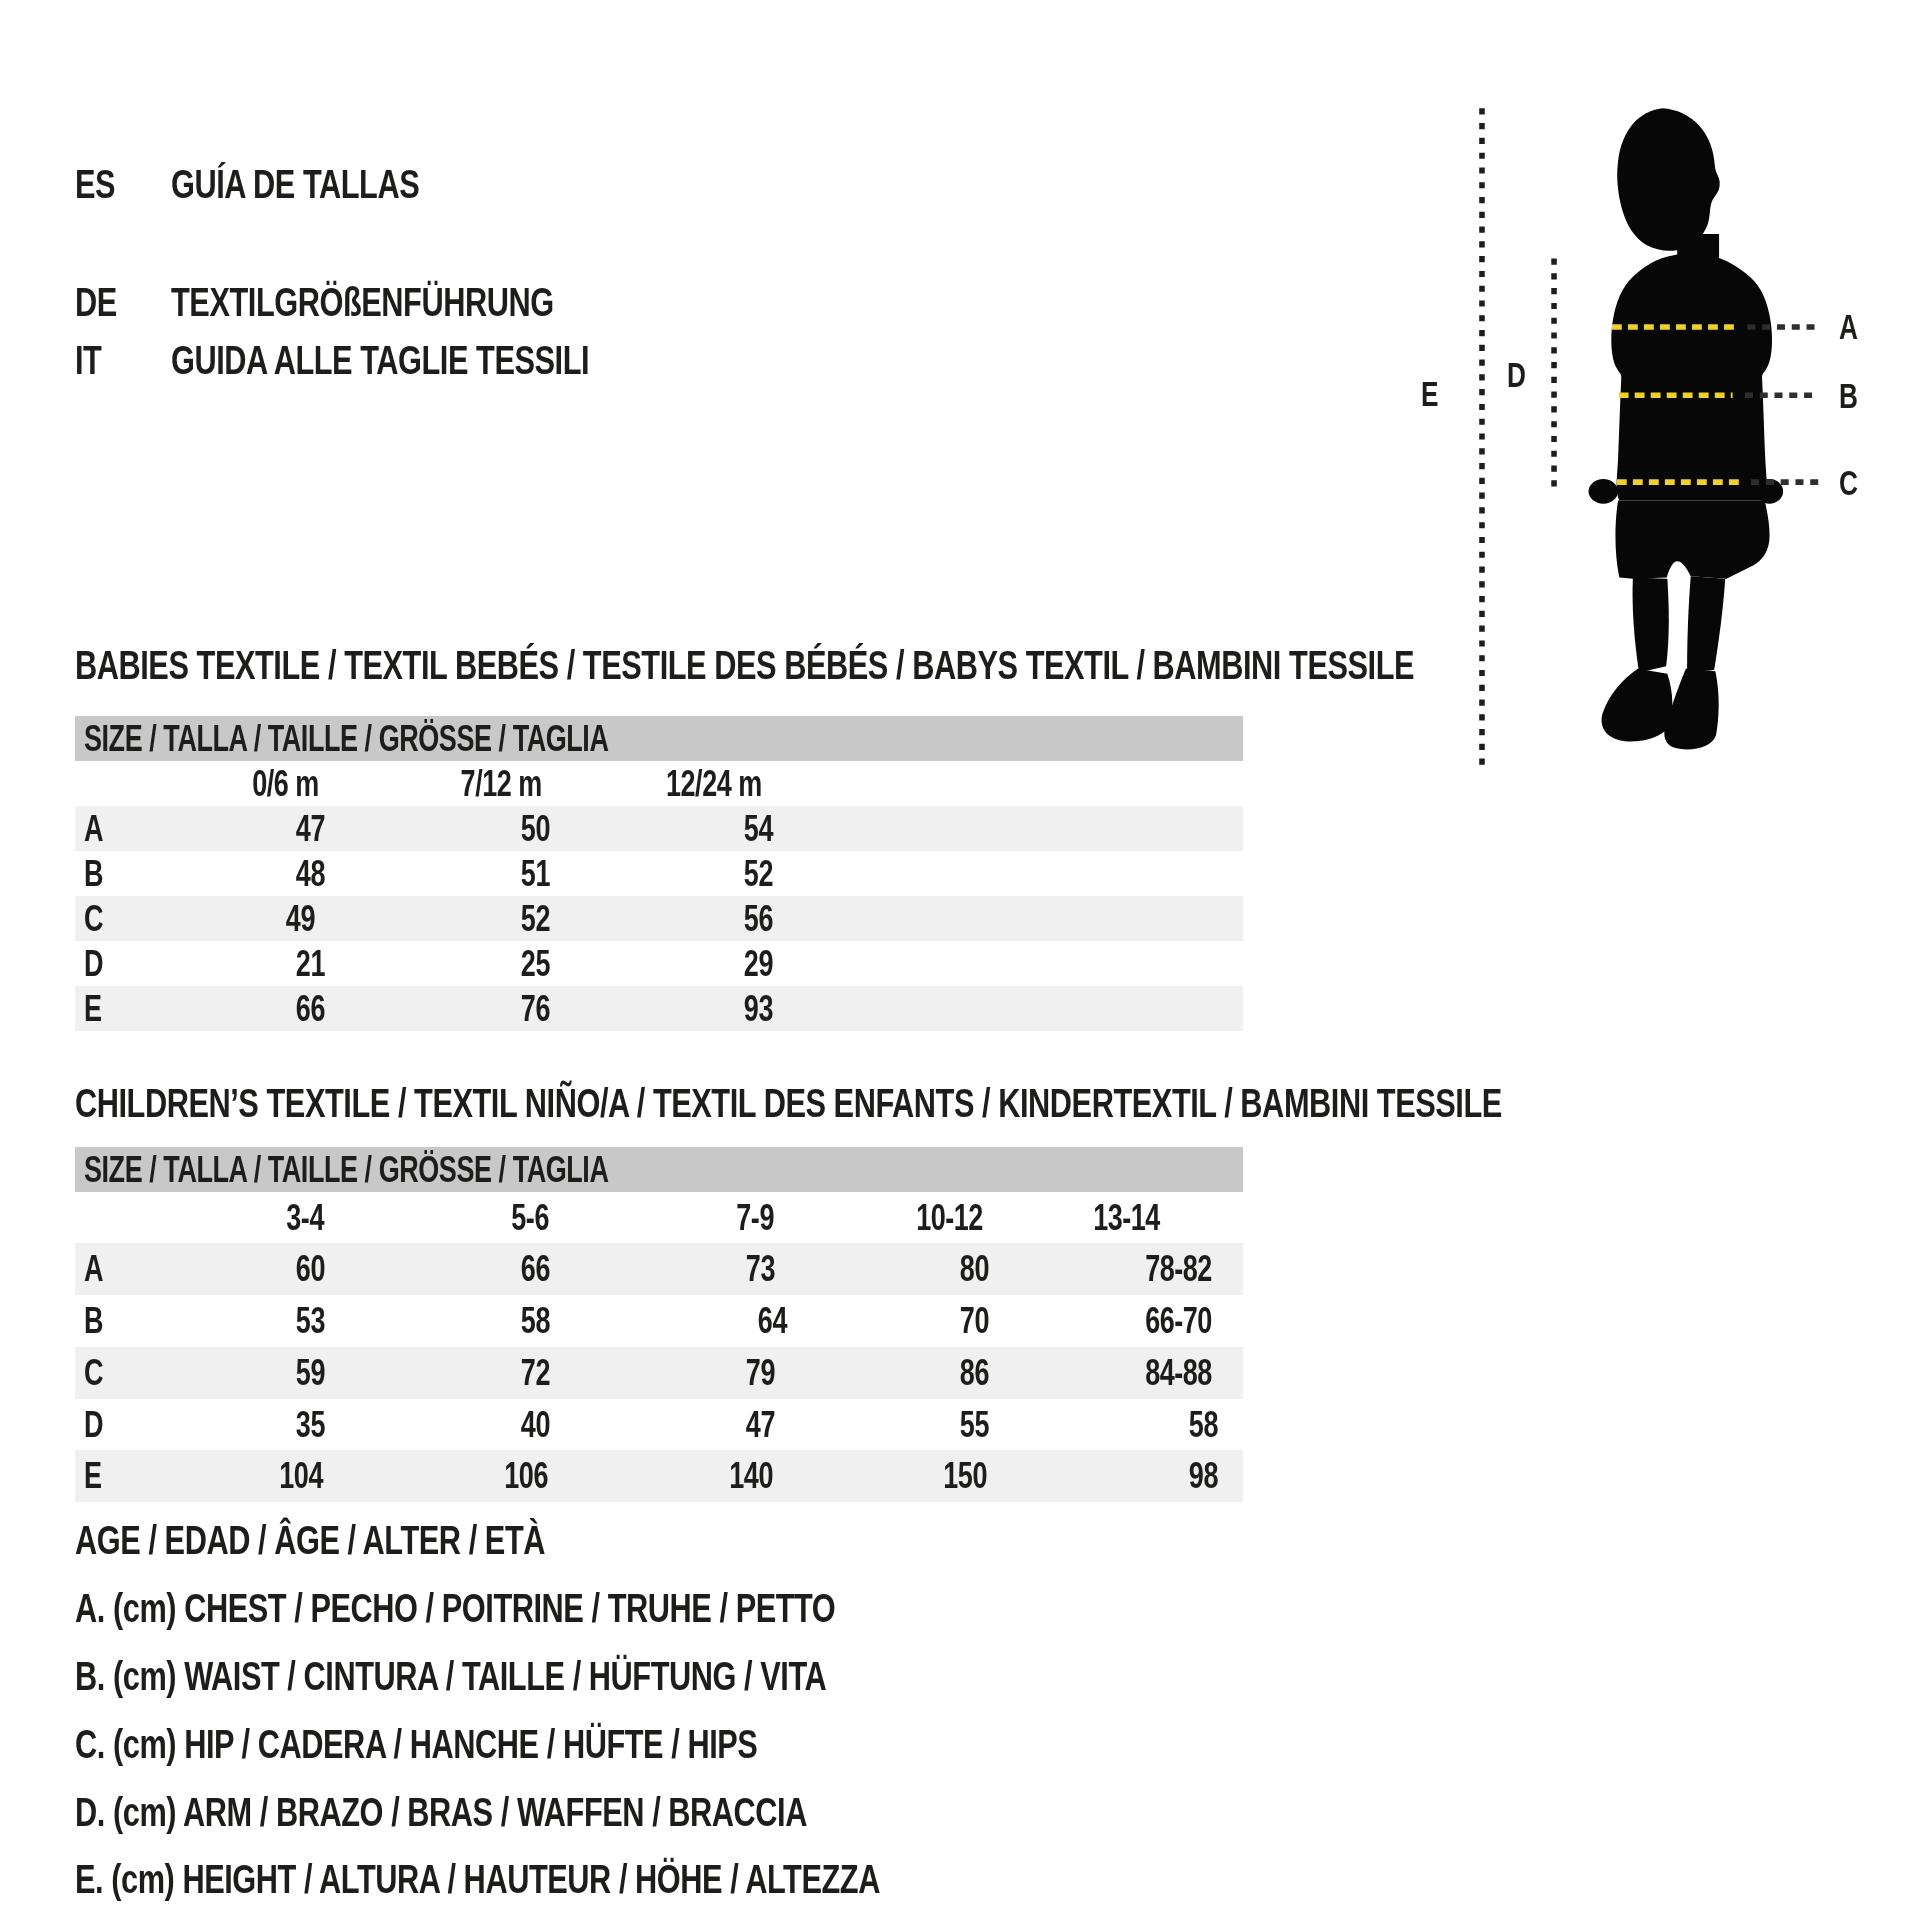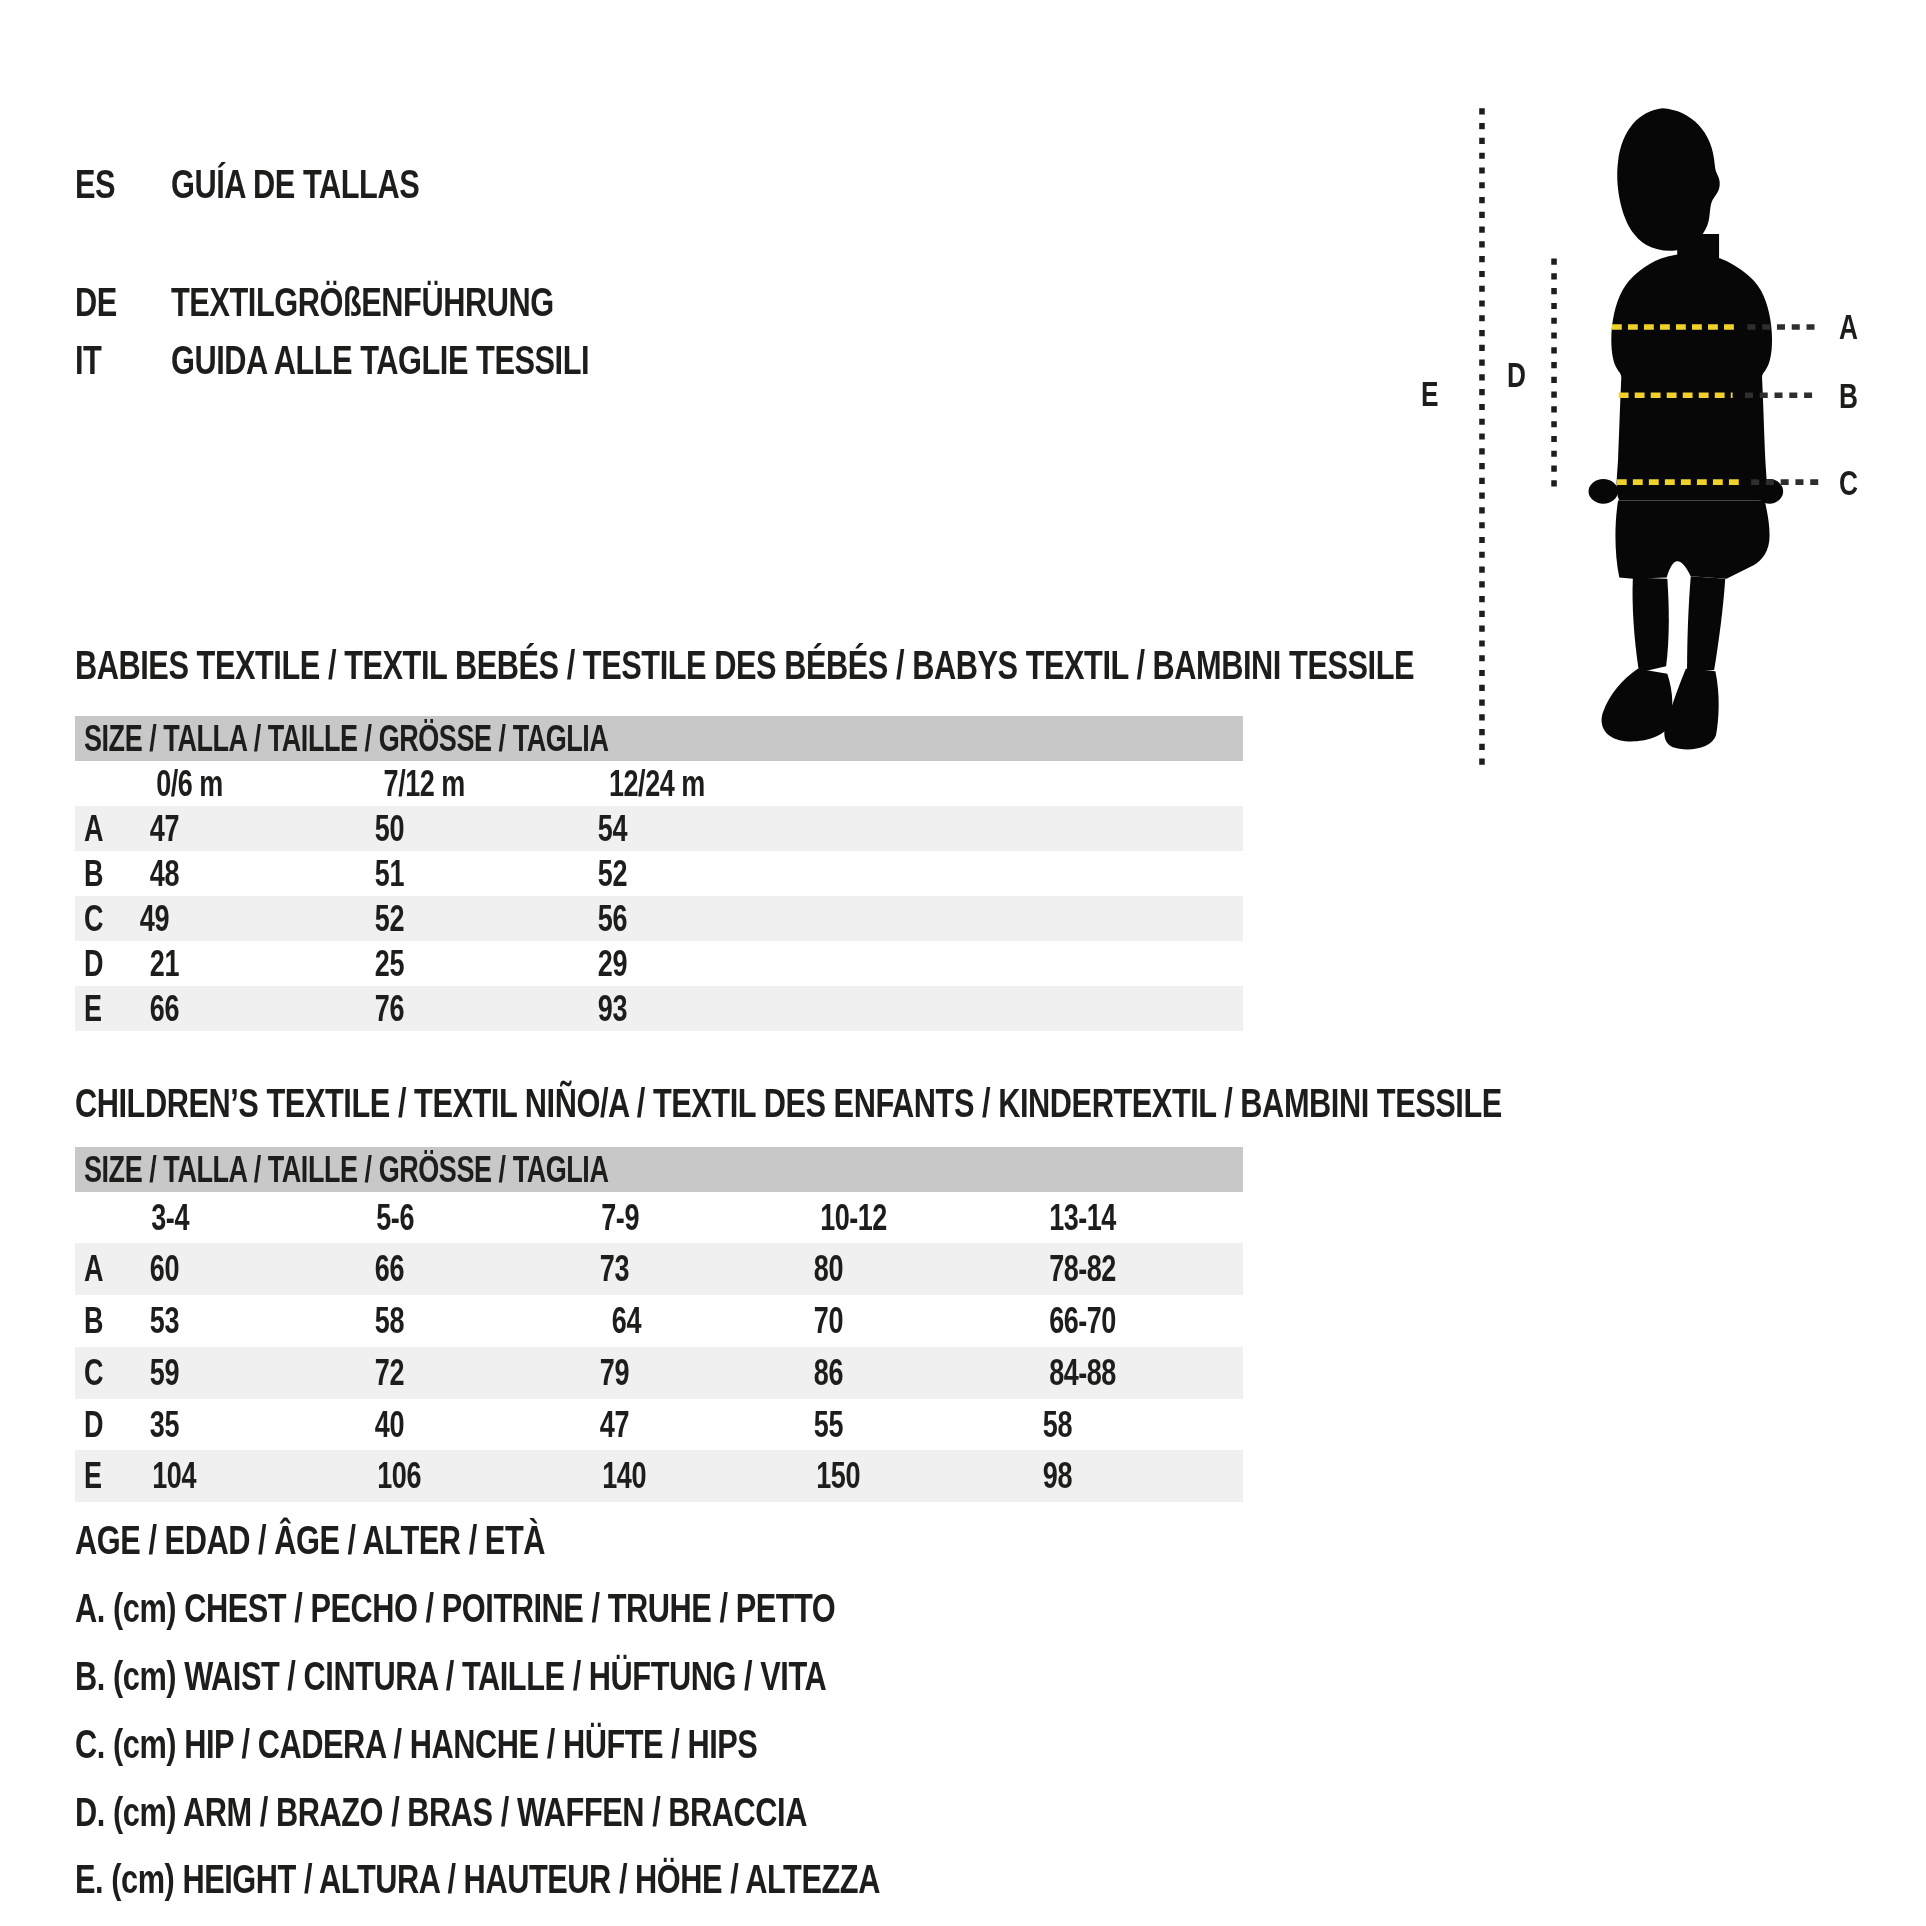--- a/index.html
+++ b/index.html
@@ -12,21 +12,21 @@
     overflow:hidden;
   }
   .abs  { position:absolute; }
   .t    { display:inline-block; transform:scaleX(0.75); transform-origin:0 50%; white-space:nowrap; }
   .tc   { display:inline-block; transform:scaleX(0.75); transform-origin:50% 50%; white-space:nowrap; }
   .big  { font-size:41px; font-weight:700; line-height:58px; letter-spacing:-0.6px; }
   .med  { font-size:36px; font-weight:700; line-height:45px; letter-spacing:-0.6px; }
   .medc { font-size:36px; font-weight:700; line-height:52px; letter-spacing:-0.6px; }
   .hdrc { font-size:36px; font-weight:700; line-height:51px; letter-spacing:-0.6px; }
   .lab  { font-size:35px; font-weight:700; line-height:52px; }
-  .cell { position:absolute; width:185px; text-align:left; }
+  .cell { position:absolute; width:185px; text-align:right; }
   .bar  { background:var(--header-bar-gray,#c8c8c8); }
   .band { background:var(--row-band-gray,#f0f0f0); }
   svg .dot { stroke:var(--ink,#1d1d1b); stroke-width:9; fill:none; }
   svg .acc { stroke:var(--accent-yellow,#f0d02a); stroke-width:9; fill:none; }
   svg .dk  { stroke:var(--dash-dark,#2e2e2e); stroke-width:9; fill:none; }
   svg .sil { fill:var(--silhouette-black,#070707); stroke:none; }
 </style>
 </head>
 <body>
 
@@ -137,21 +137,21 @@
   <div class="abs big t" style="left:75px;top:1074px">CHILDREN’S TEXTILE / TEXTIL NIÑO/A / TEXTIL DES ENFANTS / KINDERTEXTIL / BAMBINI TESSILE</div>
 
   <div class="abs bar" style="left:75px;top:1147px;width:1168px;height:45px">
     <span class="abs med t" style="left:8.6px">SIZE / TALLA / TAILLE / GRÖSSE / TAGLIA</span>
   </div>
 
   <div class="cell hdrc" style="left:145px;top:1192px"><span class="tc">3-4</span></div>
   <div class="cell hdrc" style="left:370px;top:1192px"><span class="tc">5-6</span></div>
   <div class="cell hdrc" style="left:595px;top:1192px"><span class="tc">7-9</span></div>
   <div class="cell hdrc" style="left:809px;top:1192px"><span class="tc">10-12</span></div>
-  <div class="cell hdrc" style="left:1038px;top:1192px"><span class="tc">13-14</span></div>
+  <div class="cell hdrc" style="left:986px;top:1192px"><span class="tc">13-14</span></div>
 
   <div class="abs band" style="left:75px;top:1243px;width:1168px;height:52px">
     <span class="abs medc t" style="left:8.6px">A</span>
     <div class="cell medc" style="left:70px"><span class="tc">60</span></div>
     <div class="cell medc" style="left:295px"><span class="tc">66</span></div>
     <div class="cell medc" style="left:520px"><span class="tc">73</span></div>
     <div class="cell medc" style="left:734px"><span class="tc">80</span></div>
     <div class="cell medc" style="left:963px"><span class="tc">78-82</span></div>
   </div>
   <div class="abs" style="left:75px;top:1295px;width:1168px;height:52px">

